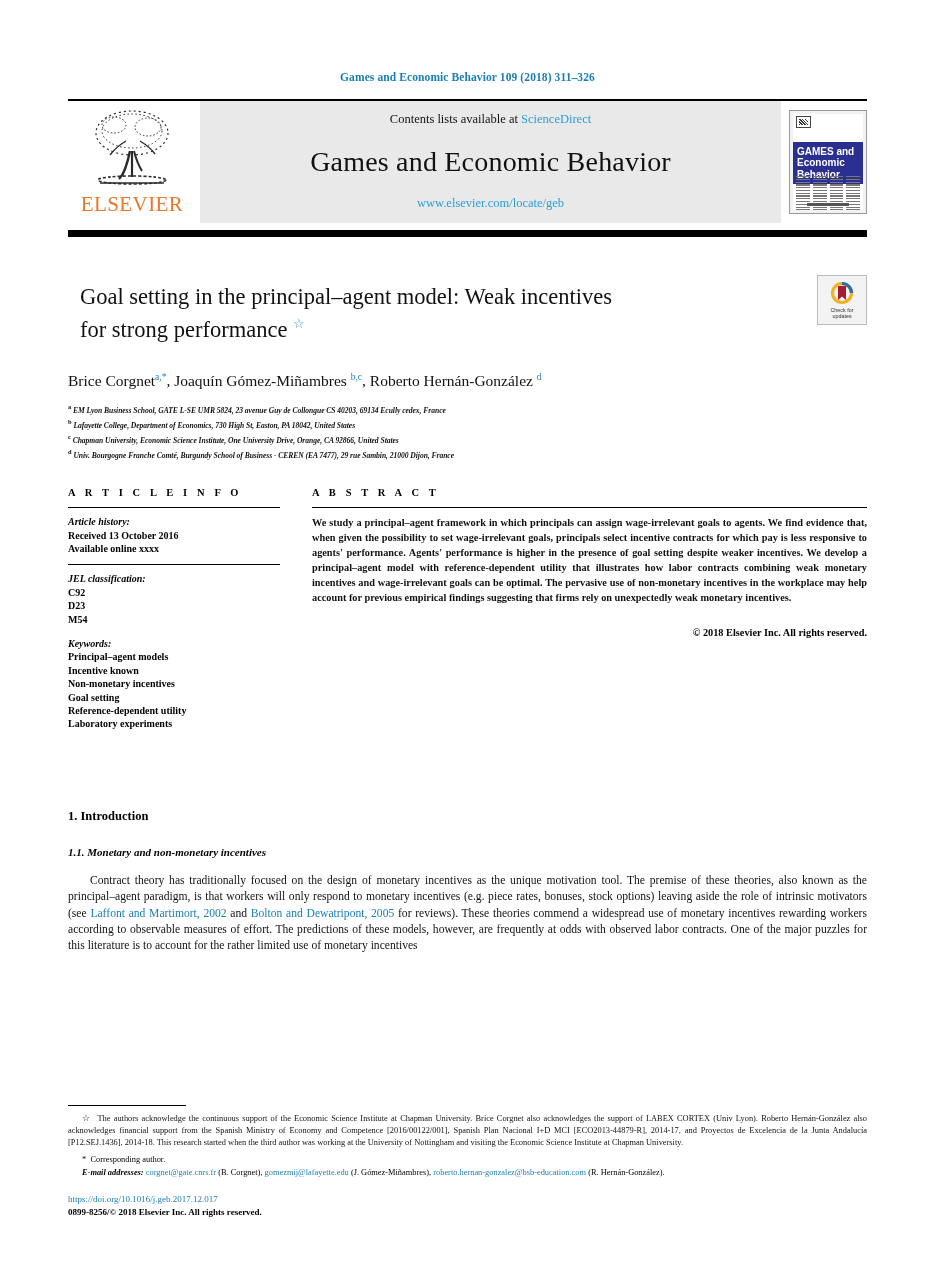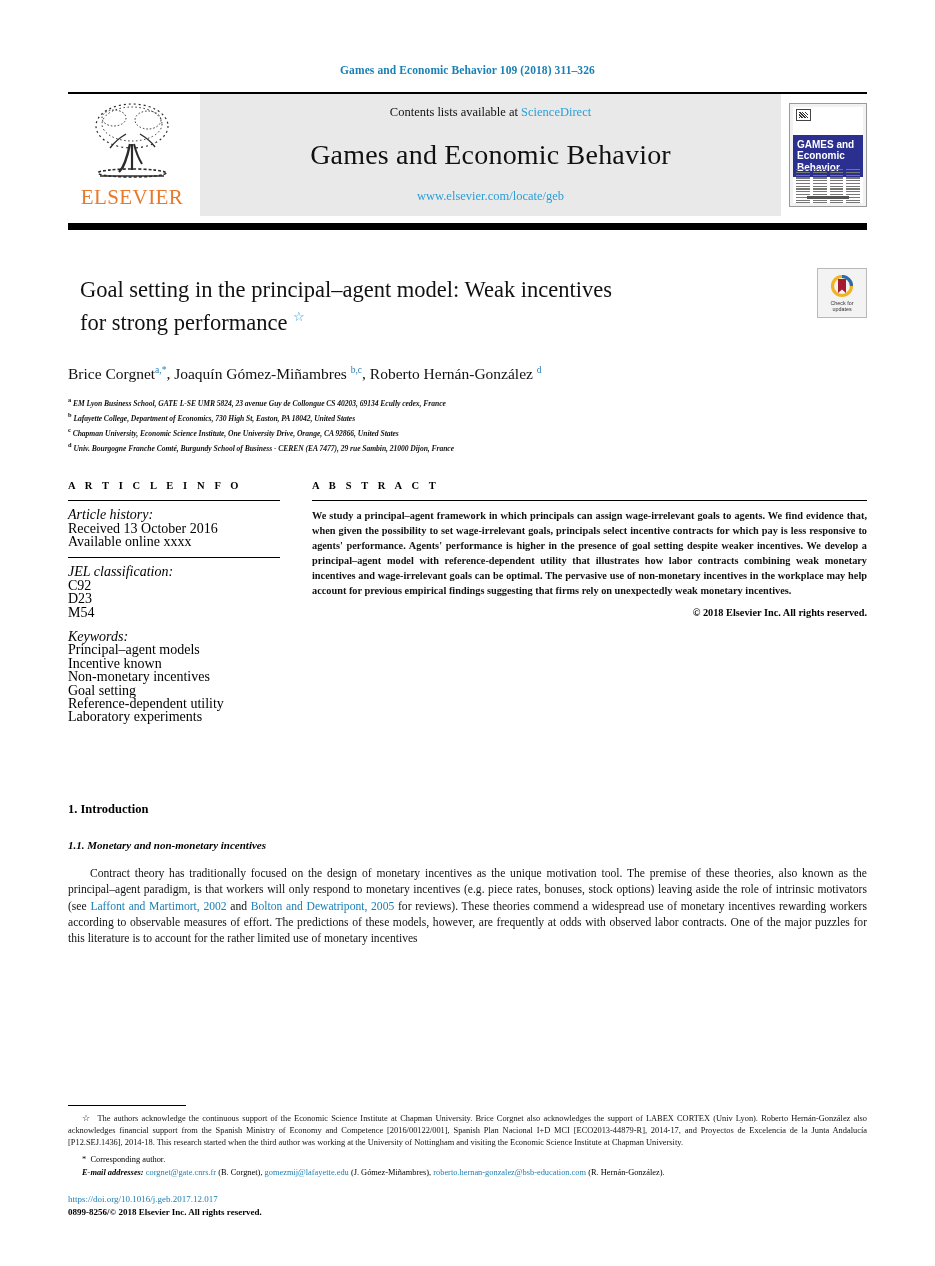--- a/index.html
+++ b/index.html
@@ -6,21 +6,21 @@
   html, body { margin: 0; padding: 0; }
   body {
     width: 935px;
     height: 1266px;
     background: #ffffff;
     font-family: "Liberation Serif", "DejaVu Serif", serif;
     color: #000000;
     position: relative;
     overflow: hidden;
   }
-  .page { position: relative; width: 935px; height: 1266px; padding: 0 68px; }
+  .page { position: relative; width: 935px; height: 1266px; padding: 7px 68px; }
 
   
   .runhead {
     text-align: center;
     color: #1a7fb5;
     font-size: 11.5px;
     font-weight: bold;
     padding-top: 64px;
     letter-spacing: .1px;
   }
@@ -163,33 +163,33 @@
   .abs-col { flex: 1 1 auto; padding-left: 12px; }
   .sec-head {
     font-family: "Liberation Serif", serif;
     font-weight: bold;
     font-size: 10.5px;
     letter-spacing: 3.6px;
     color: #000;
   }
   .rule { border-top: 1.6px solid #000; margin-top: 9px; }
   .rule-thin { border-top: 1.2px solid #000; margin: 9px 0 7px 0; }
-  .info-block { font-size: 14px; line-height: 13.4px; font-weight: normal; padding-top: 7px; }
+  .info-block { font-size: 10px; line-height: 13.4px; font-weight: bold; padding-top: 7px; }
   .info-block .it { font-style: italic; }
   .info-gap { height: 11px; }
 
   .abstract-text {
     font-size: 10.3px;
     line-height: 14.9px;
     text-align: justify;
     font-weight: bold;
     color: #111;
     padding-top: 8px;
   }
-  .copyright { text-align: right; font-size: 10.3px; font-weight: bold; margin-top: 8px; }
+  .copyright { text-align: right; font-size: 10.3px; font-weight: bold; margin-top: 21px; }
 
   
   .body-sec { margin-top: 78px; }
   h2.sec-num {
     font-size: 12.5px;
     font-weight: bold;
     margin: 0;
     font-family: "Liberation Serif", serif;
   }
   h3.subsec {

